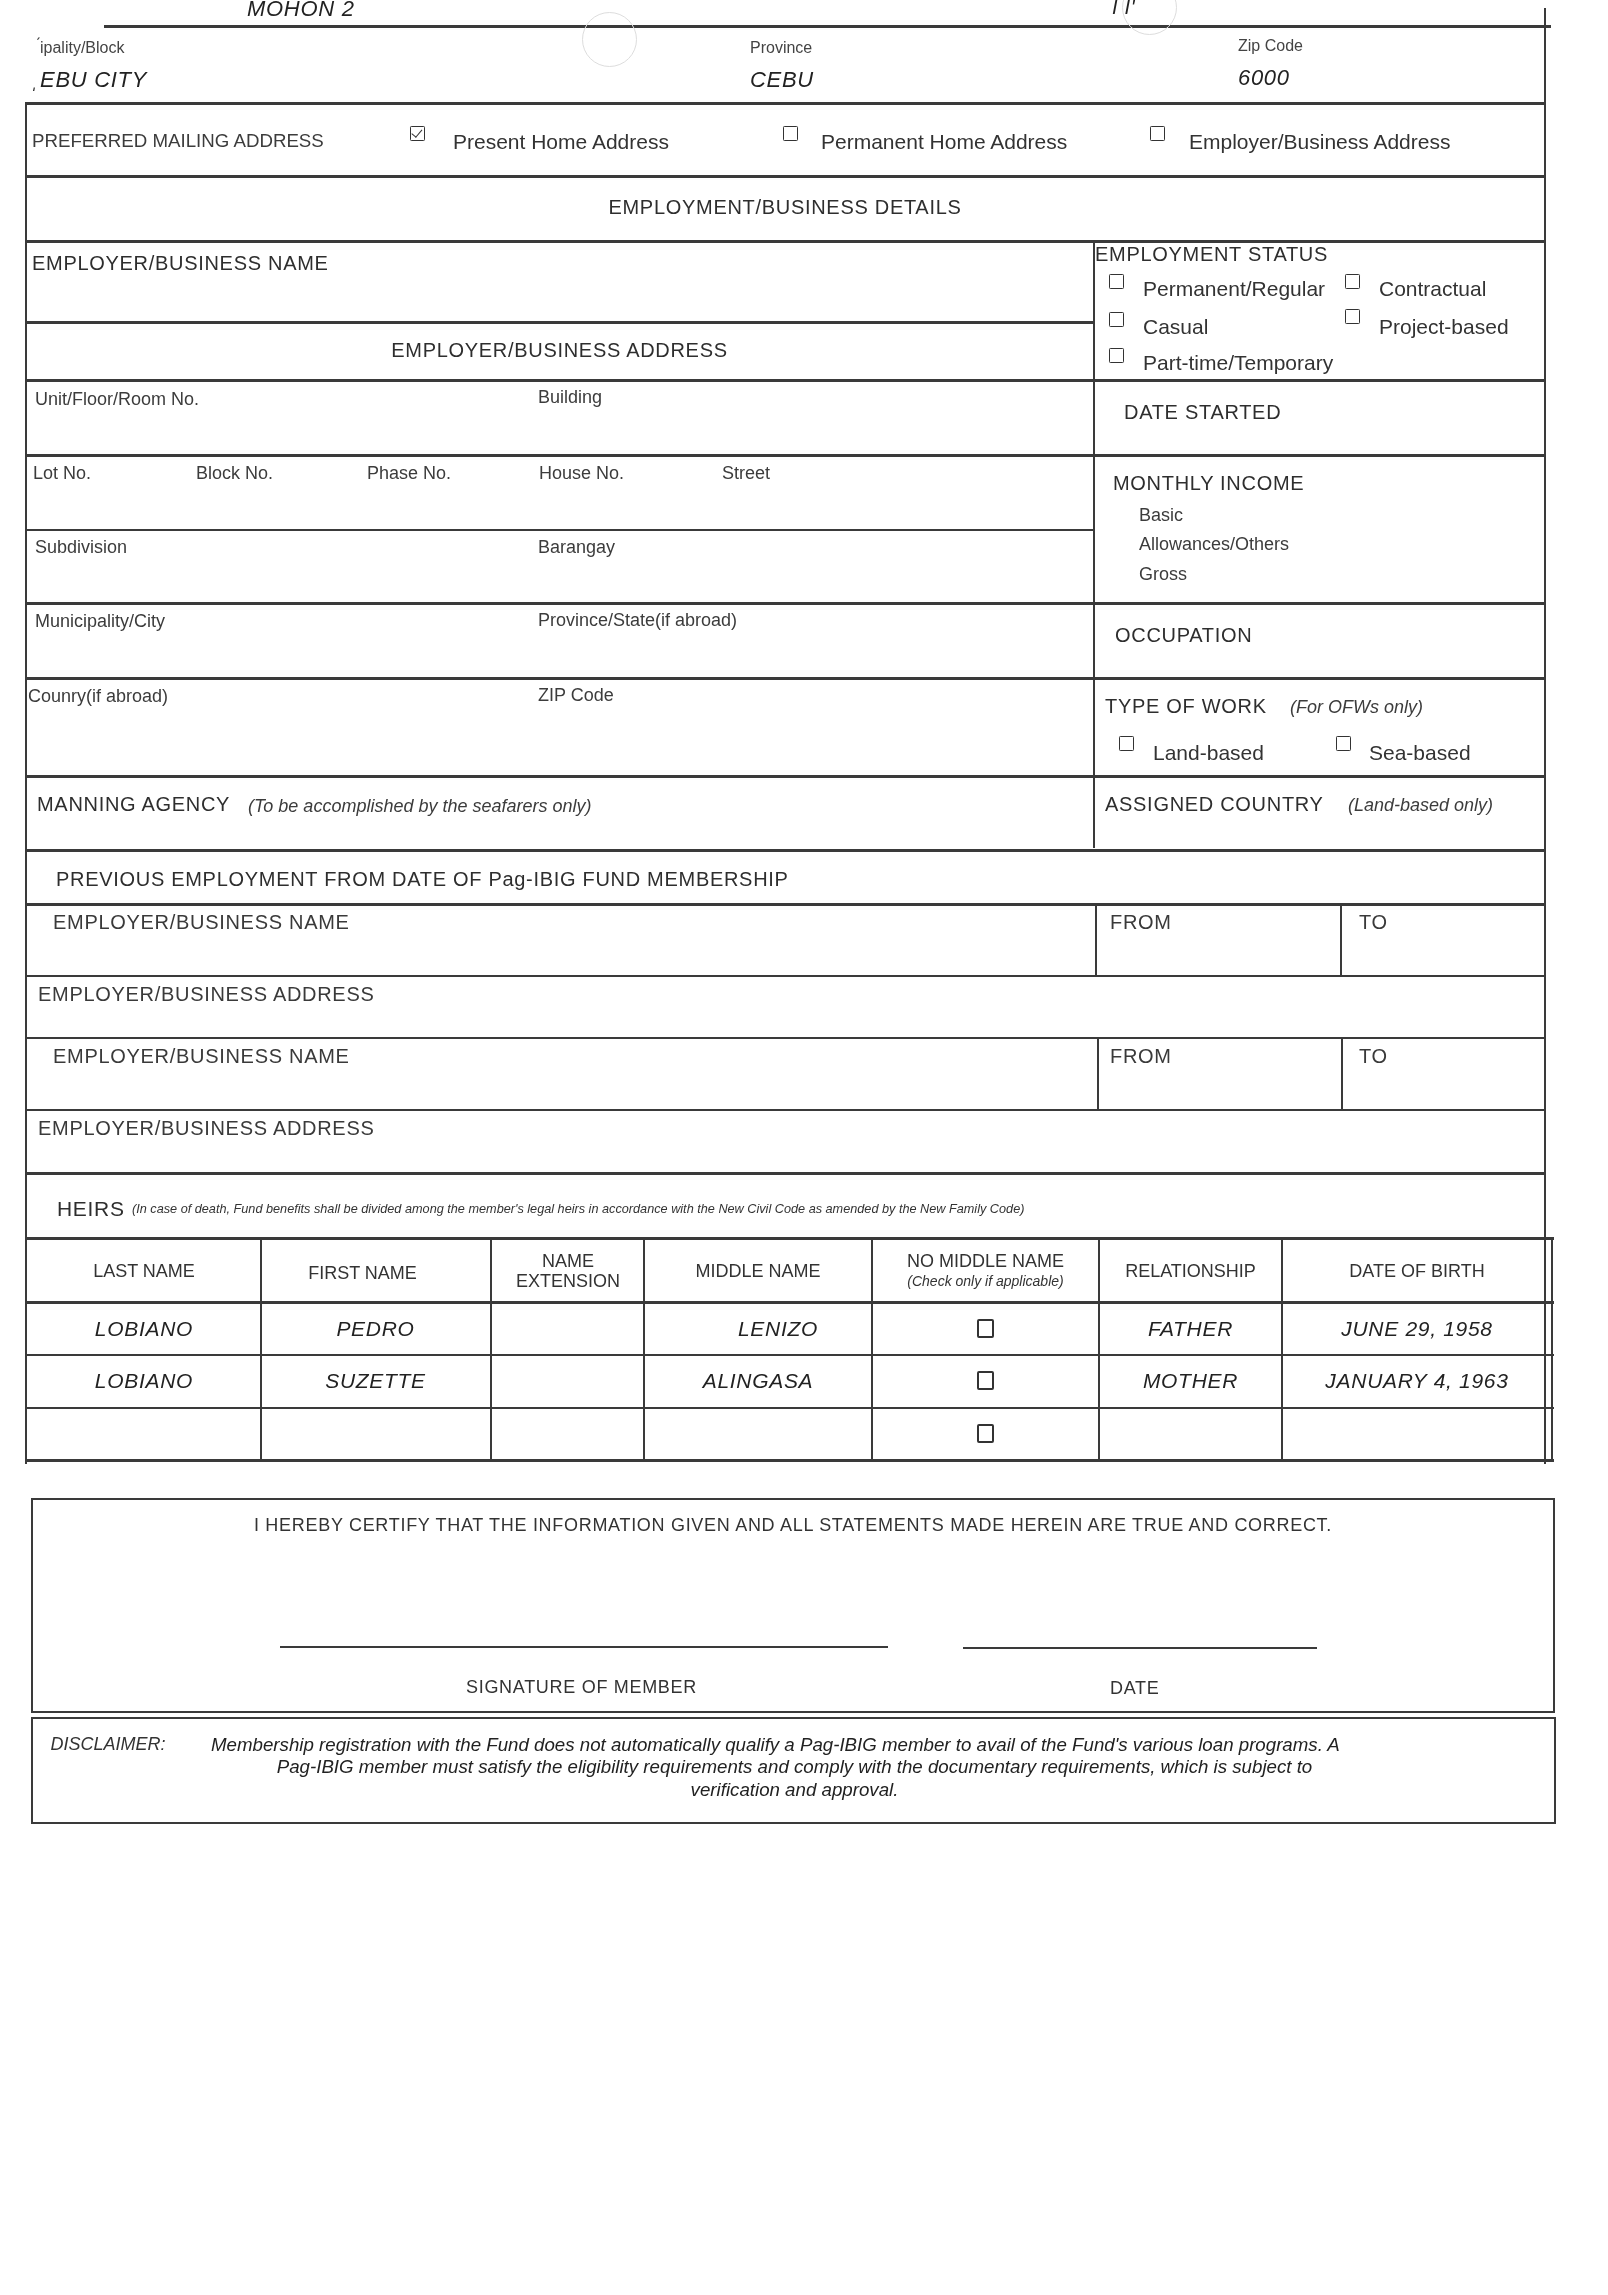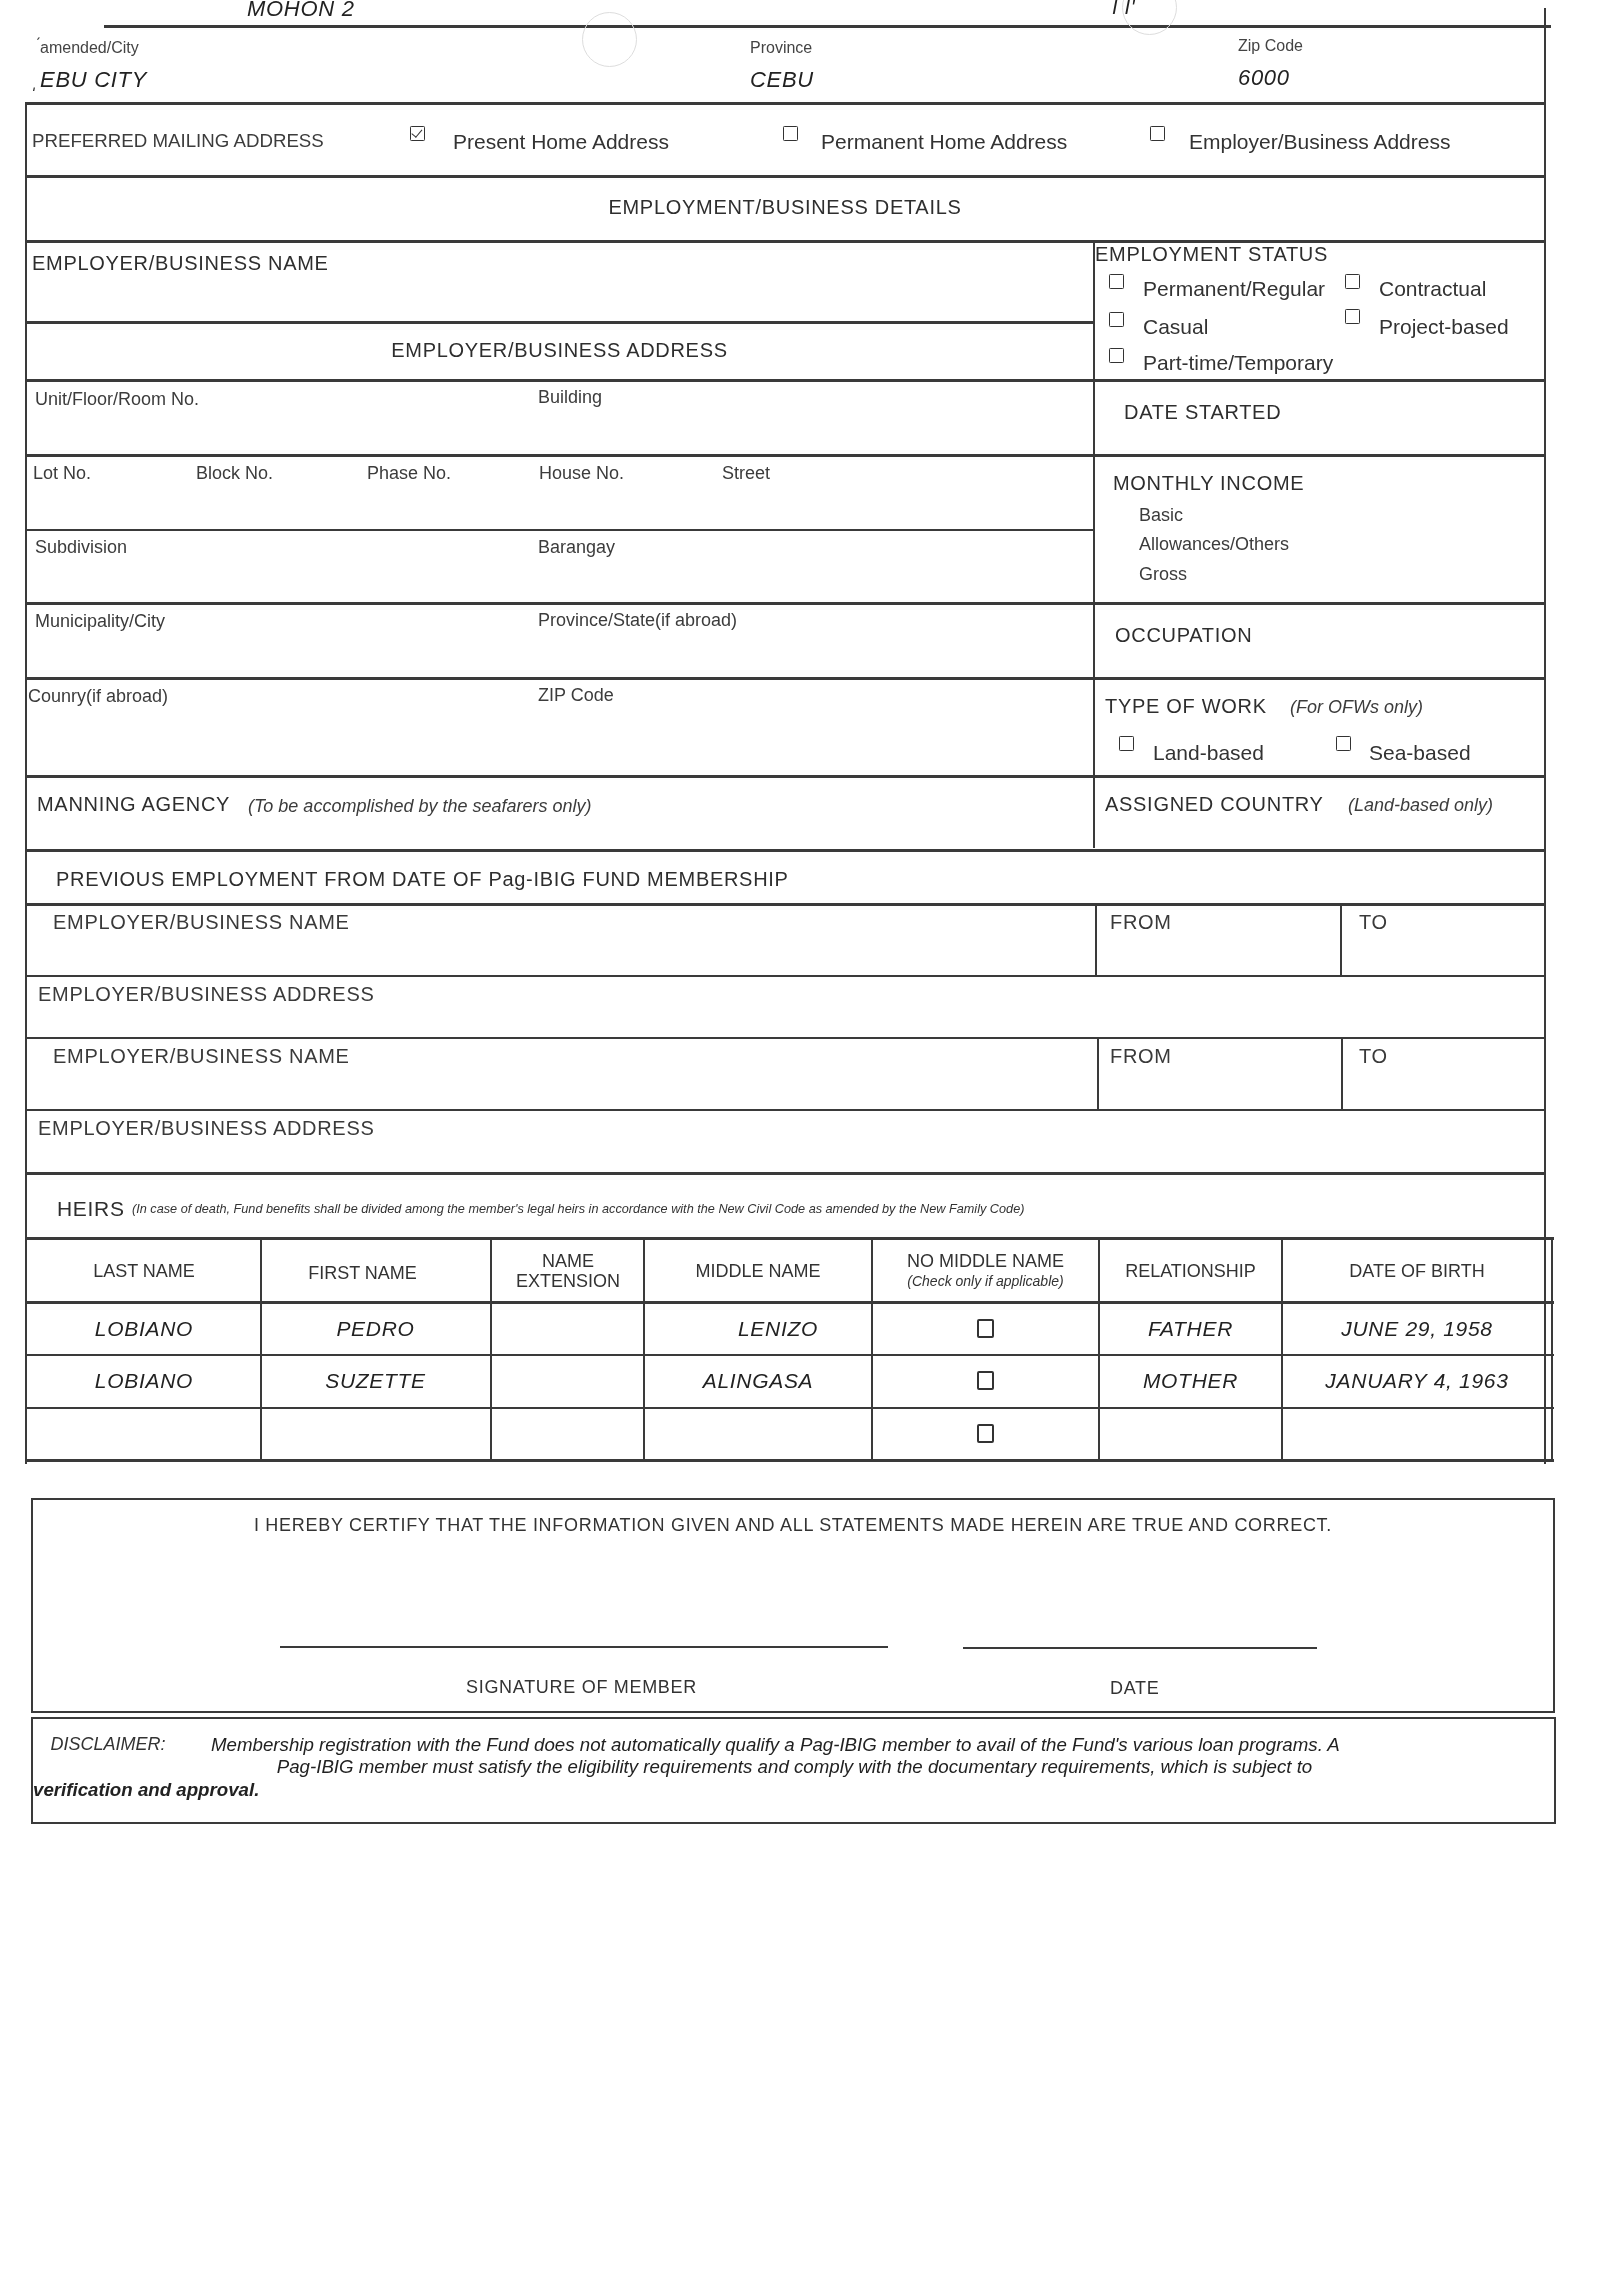--- a/index.html
+++ b/index.html
@@ -27,21 +27,21 @@
 </head>
 <body>
 
 <div class="t val" style="left:247px;top:-4px;font-size:22px;">MOHON 2</div>
 <div class="t val" style="left:1112px;top:-4px;font-size:20px;">I I'</div>
 <div class="hl" style="left:104px;top:25px;width:1447px;"></div>
 <div class="vl" style="left:1544px;top:8px;height:1456px;"></div>
 <div class="punch" style="left:582px;top:12px;width:53px;height:53px;border-color:#ddd;"></div>
 <div class="punch" style="left:1122px;top:-20px;width:53px;height:53px;border-color:#ddd;"></div>
 
-<div class="t lbl-sm" style="left:40px;top:39px;">́amended/City</div>
+<div class="t lbl-sm" style="left:40px;top:39px;">́ipality/Block</div>
 <div class="t val" style="left:32px;top:67px;">ˌEBU CITY</div>
 <div class="t lbl-sm" style="left:750px;top:39px;">Province</div>
 <div class="t val" style="left:750px;top:67px;">CEBU</div>
 <div class="t lbl-sm" style="left:1238px;top:37px;">Zip Code</div>
 <div class="t val" style="left:1238px;top:65px;">6000</div>
 
 <div class="hl" style="left:25px;top:102px;width:1521px;"></div>
 <div class="vl" style="left:25px;top:102px;height:1362px;"></div>
 <div>
   <div class="t lbl" style="left:32px;top:130px;font-size:18.7px;">PREFERRED MAILING ADDRESS</div>
@@ -240,15 +240,15 @@
   <div class="abs" style="left:247px;top:146px;width:608px;height:2px;background:#3a3a3a;"></div>
   <div class="abs" style="left:930px;top:147px;width:354px;height:2px;background:#3a3a3a;"></div>
   <div class="t" style="left:433px;top:177px;font-size:18px;letter-spacing:0.7px;color:#333;">SIGNATURE OF MEMBER</div>
   <div class="t" style="left:1077px;top:178px;font-size:18px;letter-spacing:0.7px;color:#333;">DATE</div>
 </div>
 
 <div class="abs" style="left:31px;top:1717px;width:1525px;height:107px;border:2px solid #3a3a3a;border-top-width:2.7px;box-sizing:border-box;">
   <div class="t it" style="left:17.4px;top:14.7px;font-size:18px;color:#333;">DISCLAIMER:</div>
   <div class="t it" style="left:178px;top:14.7px;font-size:18.7px;color:#222;">Membership registration with the Fund does not automatically qualify a Pag-IBIG member to avail of the Fund's various loan programs. A</div>
   <div class="t it" style="left:0;width:1523px;text-align:center;top:37px;font-size:18.7px;color:#222;">Pag-IBIG member must satisfy the eligibility requirements and comply with the documentary requirements, which is subject to</div>
-  <div class="t it" style="left:0;width:1523px;text-align:left;top:60px;font-size:18.7px;color:#222;font-weight:bold;">verification and approval.</div>
+  <div class="t it" style="left:0;width:1523px;text-align:center;top:60px;font-size:18.7px;color:#222;">verification and approval.</div>
 </div>
 
 
 </body></html>

